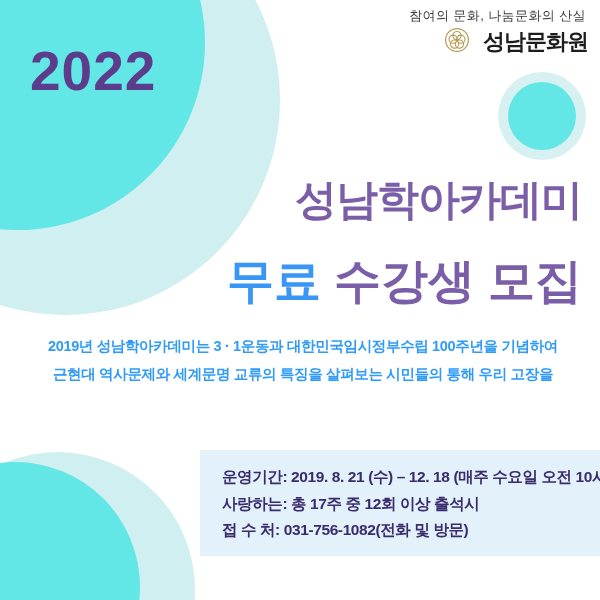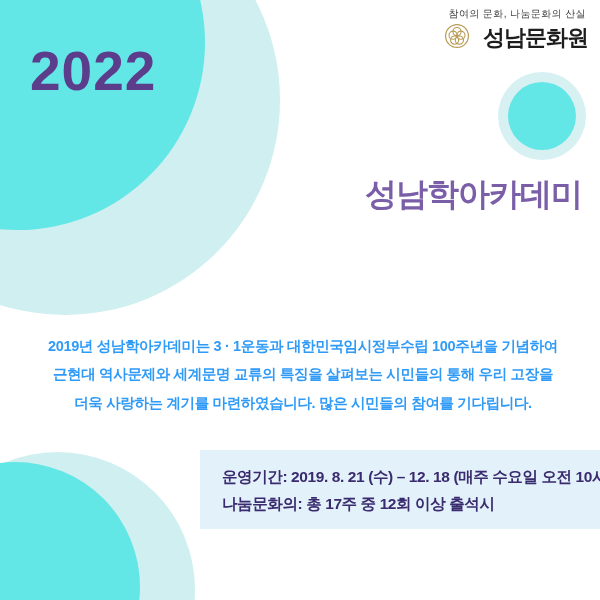--- a/index.html
+++ b/index.html
@@ -78,21 +78,21 @@
 
   
   #logo-block {
     position: absolute;
     right: 12px;
     top: 7px;
     text-align: right;
     z-index: 6;
   }
   #logo-tagline {
-    font-size: 10px;
+    font-size: 13px;
     letter-spacing: .4px;
     color: #3b3b3b;
     margin: 0 2px 2px 0;
     white-space: nowrap;
   }
   #logo-main {
     display: flex;
     align-items: center;
     justify-content: flex-end;
     gap: 13px;
@@ -117,21 +117,21 @@
     color: #5b3d8c;
     z-index: 5;
     line-height: 1;
   }
 
   
   #title-1 {
     position: absolute;
     right: 18px;
     top: 178px;
-    font-size: 32px;
+    font-size: 42px;
     font-weight: bold;
     letter-spacing: -1px;
     color: #7a5fa8;
     z-index: 5;
     line-height: 1.05;
     white-space: nowrap;
   }
   #title-2 {
     position: absolute;
     right: 18px;
@@ -210,25 +210,28 @@
           <circle cx="15.4" cy="17.1" r="4.1" fill="none" stroke="#b89b55" stroke-width="1.1"></circle>
         </svg>
       </span>
       <span id="logo-name">성남문화원</span>
     </div>
   </div>
 
   <div id="year">2022</div>
 
   <div id="title-1">성남학아카데미</div>
+  <div id="title-2">
+    <span class="t-free">무료</span><span class="t-rest"> 수강생 모집</span>
+  </div>
 
   <div id="body-copy">
     <div class="line">2019년 성남학아카데미는 3 · 1운동과 대한민국임시정부수립 100주년을 기념하여</div>
     <div class="line">근현대 역사문제와 세계문명 교류의 특징을 살펴보는 시민들의 통해 우리 고장을</div>
-    <div class="line">더욱 사랑하는 계기를 마련하였습니다. 많은 시민들의 참여를 기다립니다.</div>
   </div>
 
   <div id="info-box">
     <div class="info-row">운영기간: 2019. 8. 21 (수) – 12. 18 (매주 수요일 오전 10시)</div>
-    <div class="info-row">나눔문화의: 총 17주 중 12회 이상 출석시</div>
+    <div class="info-row">사랑하는: 총 17주 중 12회 이상 출석시</div>
+    <div class="info-row">접 수 처: 031-756-1082(전화 및 방문)</div>
   </div>
 
 </div>
 
 </body></html>

